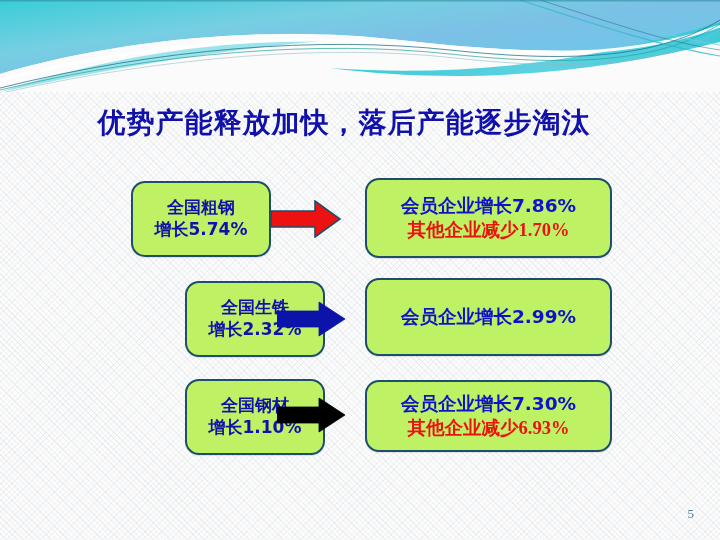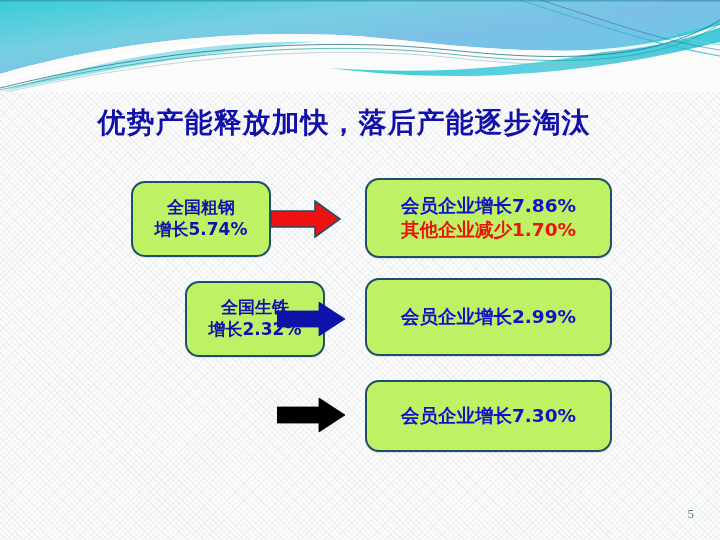--- a/index.html
+++ b/index.html
@@ -102,21 +102,21 @@
     width: 247px;
     height: 80px;
     font-size: 18.5px;
     line-height: 1.3;
     margin-left: 28px;
   }
   .row-2 .box-right { height: 78px; gap: 8px; }
   .row-3 .box-right { height: 72px; top: 4px; text-align: center; }
 
   .line-blue { color: #1111cc; white-space: nowrap; }
-  .line-red  { color: #ee1111; white-space: nowrap; }
+  .line-red  { color: #ee1111; white-space: nowrap; font-family: Liberation Serif, serif; }
 
   
   .arrow {
     position: absolute;
     left: 271px;
     top: 22px;
     width: 70px;
     height: 38px;
   }
   .row-2 .arrow { left: 277px; top: 22px; }
@@ -217,27 +217,32 @@
       </svg>
     </div>
 
     <div class="box box-right">
       <span class="line-blue">会员企业增长2.99%</span>
     </div>
   </div>
 
   <div class="row row-3">
 
+    <div class="box box-left">
+      <span>全国钢材</span>
+      <span>增长1.10%</span>
+    </div>
 
     <div class="arrow">
       <svg width="70" height="38" viewBox="0 0 70 38">
         <polygon points="0,11 42,11 42,2 68,19 42,36 42,27 0,27" fill="#000000" stroke="#000000" stroke-width="0.8" stroke-linejoin="miter"></polygon>
       </svg>
     </div>
 
     <div class="box box-right">
       <span class="line-blue">会员企业增长7.30%</span>
+      <span class="line-red">其他企业减少6.93%</span>
     </div>
   </div>
 
   <div class="page-number">5</div>
 
 </div>
 
 </body></html>

